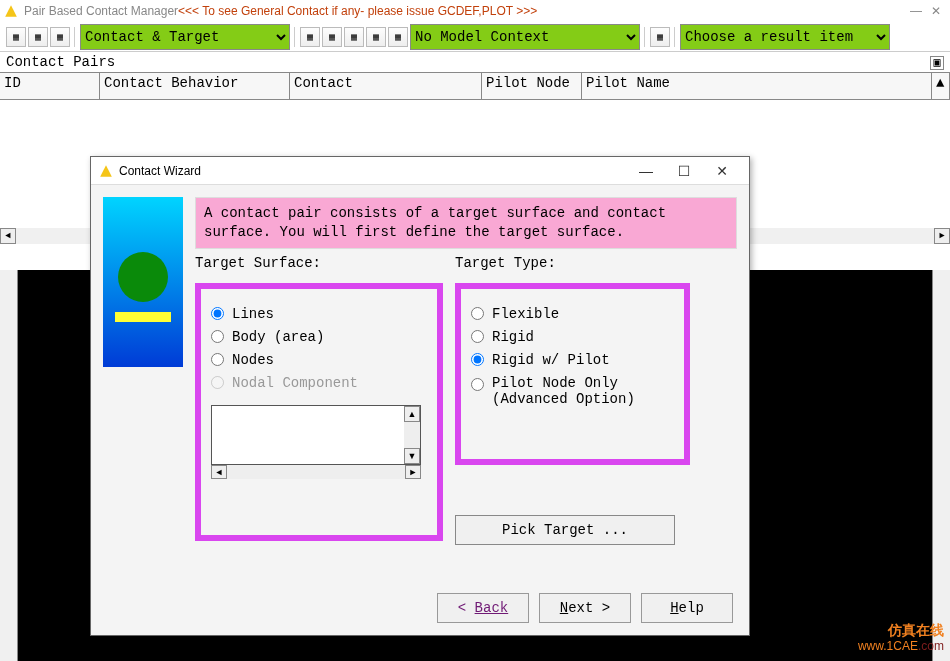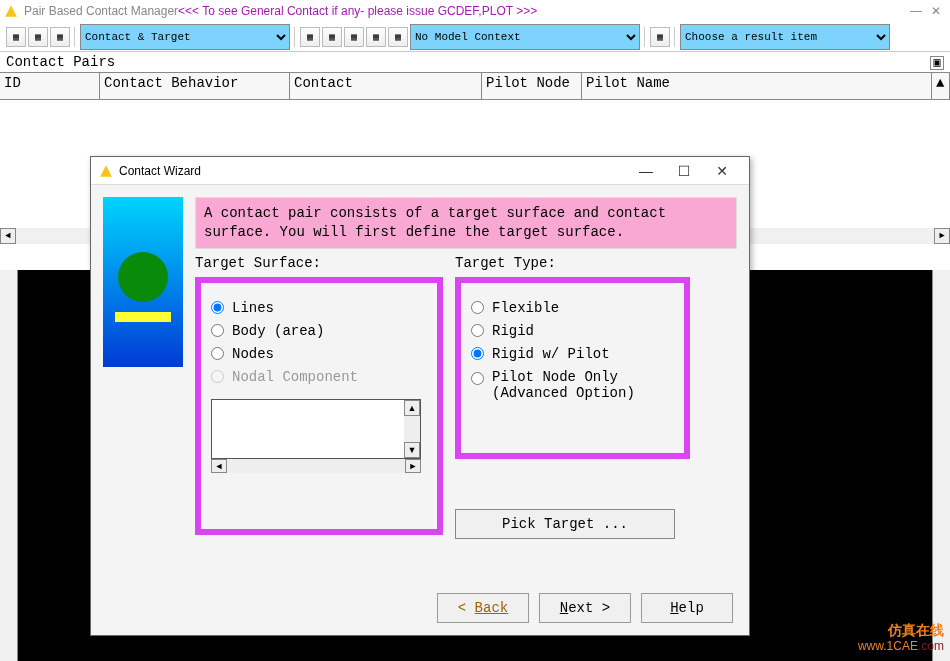--- a/index.html
+++ b/index.html
@@ -2,29 +2,29 @@
 <html><head>
   <meta charset="utf-8">
   <style>
     * { box-sizing: border-box; margin: 0; padding: 0; }
     body { font-family: "Courier New", monospace; font-size: 13px; background: #fff; width: 950px; height: 661px; overflow: hidden; position: relative; }
     
     
     .main-title-bar { height: 22px; display: flex; align-items: center; padding: 0 4px; background: #fff; color: #888; font-family: Arial, sans-serif; font-size: 12px; }
     .main-title-bar .app-icon { width: 14px; height: 14px; margin-right: 6px; display: inline-flex; align-items: center; justify-content: center; }
     .main-title-bar .title-text { }
-    .main-title-bar .hint-text { color: #a21caf; }
+    .main-title-bar .hint-text { color: #c2410c; }
     .main-title-bar .spacer { flex: 1; }
     .main-title-bar .win-btn { width: 20px; text-align: center; color: #888; cursor: default; }
     
     
     .toolbar { height: 30px; display: flex; align-items: center; padding: 2px 6px; gap: 2px; background: #fff; border-bottom: 1px solid #ccc; }
     .toolbar .tb-btn { width: 20px; height: 20px; border: 1px solid #bbb; background: linear-gradient(#fdfdfd,#eee); display: inline-flex; align-items: center; justify-content: center; font-size: 10px; }
     .toolbar .tb-sep { width: 2px; height: 20px; border-left: 1px solid #ccc; margin: 0 2px; }
-    .toolbar select.combo { height: 26px; font-family: "Courier New", monospace; font-size: 11px; border: 1px solid #888; background: #7dd3fc; }
+    .toolbar select.combo { height: 26px; font-family: "Courier New", monospace; font-size: 14px; border: 1px solid #888; background: #84cc16; }
     .combo1 { width: 210px; }
     .combo2 { width: 230px; }
     .combo3 { width: 210px; }
     
     
     .cp-header { font-family: "Courier New", monospace; font-size: 14px; padding: 2px 6px; background: #fff; }
     
     
     .tbl-headers { display: flex; height: 28px; border-top: 1px solid #888; border-bottom: 1px solid #888; }
     .tbl-headers .th { border-right: 1px solid #888; padding: 2px 4px; font-family: "Courier New", monospace; font-size: 14px; background: #f7f7f7; }
@@ -60,21 +60,21 @@
     .wz-image .circle { width: 50px; height: 50px; background: #0a8a0a; border-radius: 50%; position: absolute; left: 15px; top: 55px; }
     .wz-image .bar { width: 56px; height: 10px; background: #ffff33; position: absolute; left: 12px; top: 115px; }
     
     .wz-right { flex: 1; }
     .wz-desc { background: #f9a8d4; border: 1px solid #ddd; padding: 6px 8px; font-family: "Courier New", monospace; font-size: 14px; line-height: 1.35; margin-bottom: 6px; }
     
     .wz-cols { display: flex; gap: 12px; margin-top: 4px; }
     .wz-col { }
     .wz-col-left { width: 248px; }
     .wz-col-right { width: 235px; }
-    .wz-label { font-family: "Courier New", monospace; font-size: 14px; margin-bottom: 6px; }
+    .wz-label { font-family: "Courier New", monospace; font-size: 14px; margin-bottom: 12px; }
     .wz-group { border: 6px solid #d946ef; background: #f4f4f4; padding: 10px 10px; }
     .wz-group .radio-row { display: flex; align-items: center; gap: 8px; margin: 7px 0; font-family: "Courier New", monospace; font-size: 14px; }
     .wz-group .radio-row.disabled { color: #999; }
     .wz-group .radio-row input { }
     .wz-group-left { height: 258px; }
     .wz-group-right { height: 182px; }
     
     .listbox-wrap { margin-top: 14px; }
     .listbox { width: 210px; height: 60px; border: 1px solid #555; background: #fff; display: flex; }
     .listbox .lb-inner { flex: 1; }
@@ -83,21 +83,21 @@
     .listbox .lb-vscroll .sc-gap { flex:1; }
     .lb-hscroll { width: 210px; height: 14px; display:flex; background:#eee;}
     .lb-hscroll .sc-btn { width:16px; border:1px solid #888; background:#eee; display:flex; align-items:center; justify-content:center; font-size:9px;}
     .lb-hscroll .sc-gap {flex:1;}
     
     .pick-btn { width: 220px; height: 30px; margin-top: 50px; border: 1px solid #888; background: #f0f0f0; font-family: "Courier New", monospace; font-size: 14px; }
     
     .wz-footer { position: absolute; bottom: 12px; right: 16px; display: flex; gap: 10px; }
     .wz-footer button { width: 92px; height: 30px; border: 1px solid #999; background: #f0f0f0; font-family: "Courier New", monospace; font-size: 14px; }
     .wz-footer button .ul { text-decoration: underline; }
-    .wz-footer button.disabled { color: #a16207; margin-left: 17px; }
+    .wz-footer button.disabled { color: #701a75; margin-left: 17px; }
     
     
     .watermark { position: absolute; left: 375px; top: 325px; font-family: Arial; font-size: 24px; color: rgba(200,200,200,0.5); letter-spacing: 4px; font-weight: bold; pointer-events: none; }
     
     
     .br-logo { position: absolute; right: 6px; bottom: 6px; font-family: Arial; font-size: 12px; text-align: right; line-height: 1.3; }
     .br-logo .l1 { color: #f08020; font-weight: bold; font-size: 14px;}
     .br-logo .l2 { color: #f08020; }
     .br-logo .l2 .com { color: #7f1d1d; }
     

